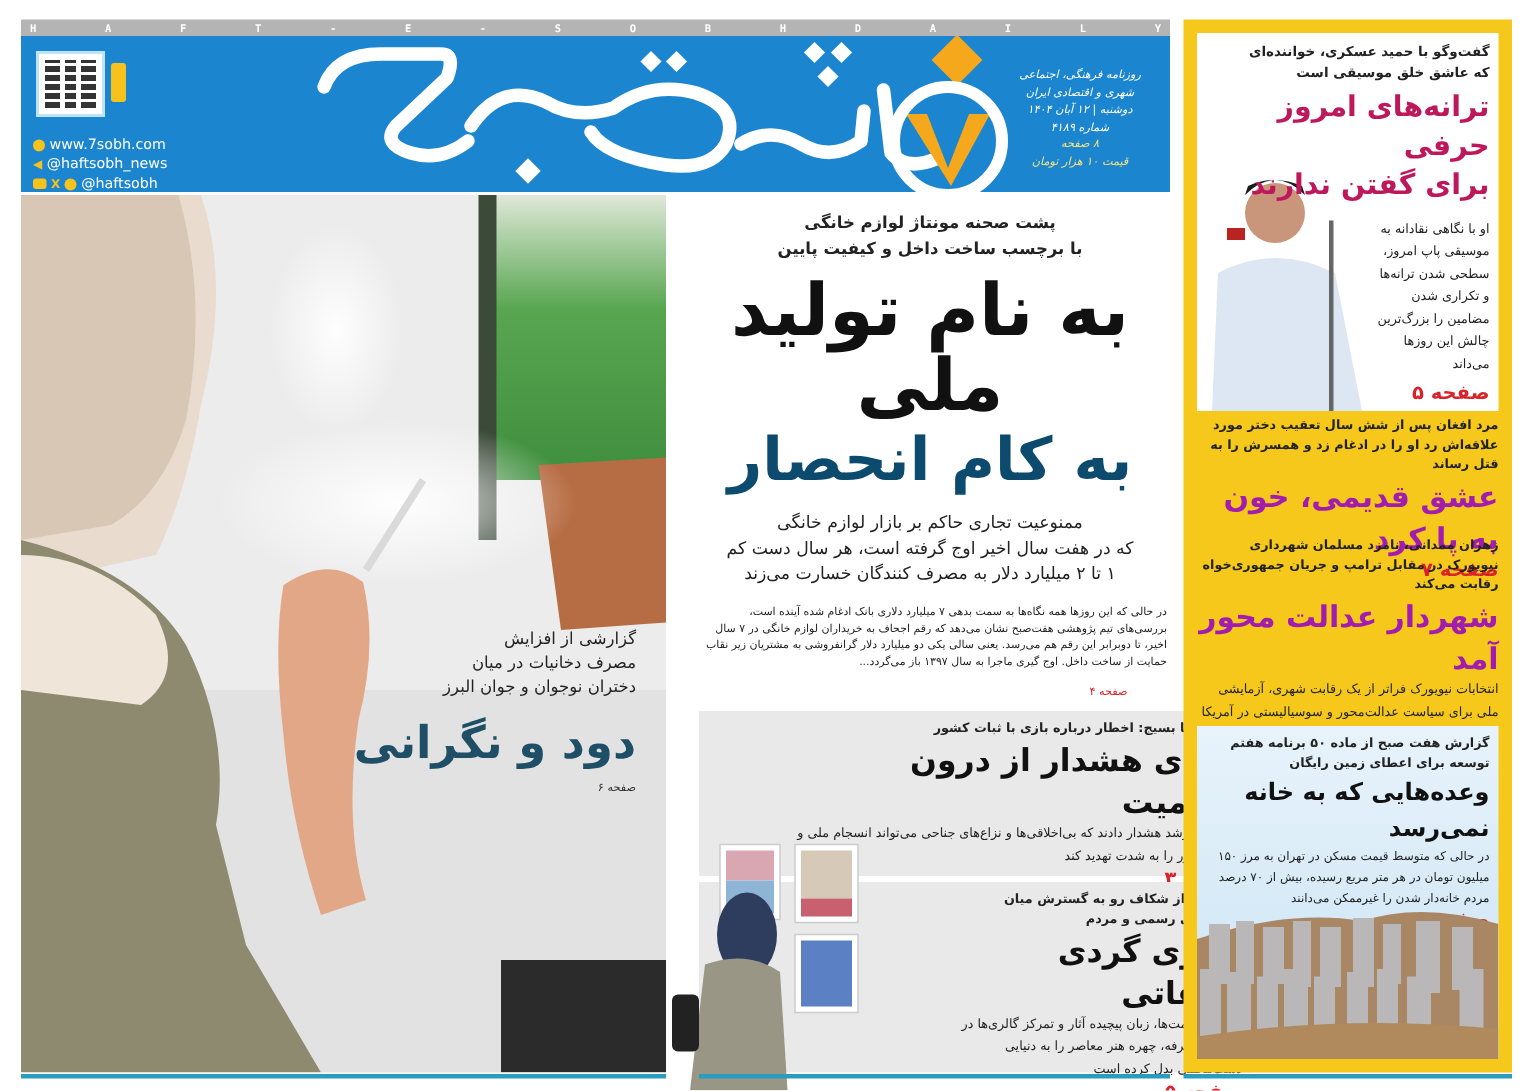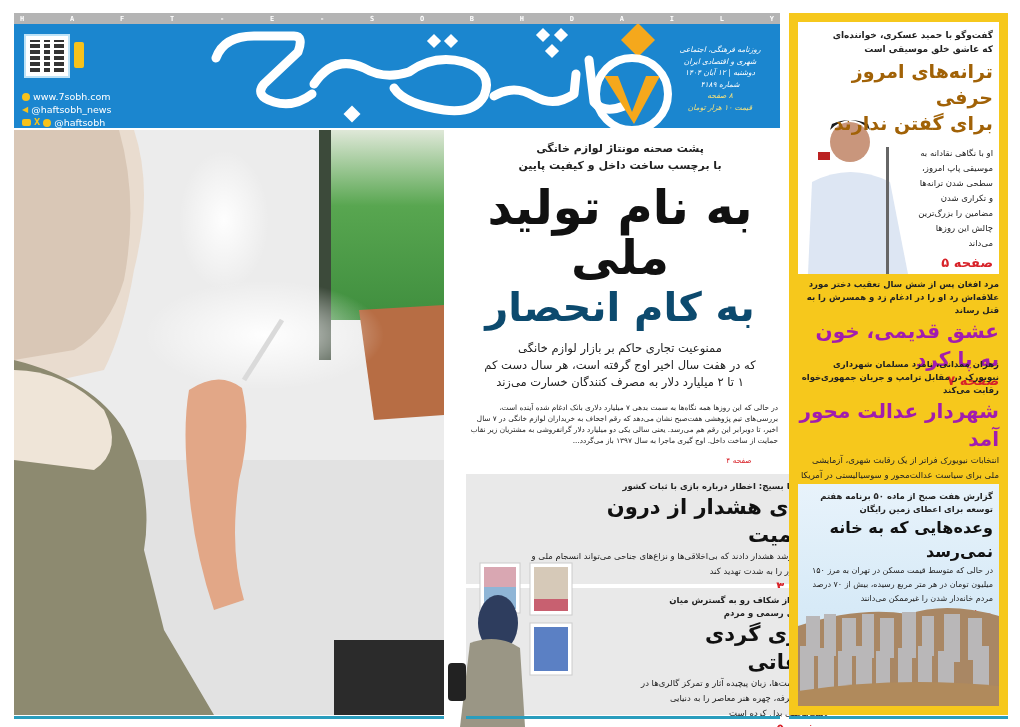--- a/index.html
+++ b/index.html
@@ -30,21 +30,21 @@
 
   .info { position: absolute; right: 10px; top: 20px; width: 100px; text-align: center; direction: rtl; color: #fff; font-size: 7.5px; line-height: 11.5px; font-style: italic; }
   .info .yellow { color: #f7e27b; }
 
   
   .right-col { position: absolute; left: 789px; top: 13px; width: 219px; height: 702px; background: #f6c81c; }
   .music-box { position: absolute; left: 9px; top: 9px; width: 201px; height: 252px; background: #fff; overflow: hidden; }
   .music-photo { position: absolute; left: 0; top: 80px; width: 120px; height: 172px; }
   .music-text { position: absolute; right: 6px; top: 6px; width: 190px; direction: rtl; }
   .kicker { font-size: 9px; color: #222; line-height: 14px; font-weight: bold; }
-  .music-title { font-size: 19px; font-weight: 900; color: #a16207; line-height: 26px; margin-top: 2px; font-family: "DejaVu Sans", sans-serif; letter-spacing: -0.5px; }
+  .music-title { font-size: 19px; font-weight: 900; color: #be185d; line-height: 26px; margin-top: 2px; font-family: "DejaVu Sans", sans-serif; letter-spacing: -0.5px; }
   .music-lead { position: absolute; right: 6px; top: 124px; width: 80px; text-align: right; direction: rtl; font-size: 8.5px; line-height: 15px; color: #222; }
   .page-ref { color: #d8232a; font-size: 13px; font-weight: bold; }
 
   .yb { position: absolute; left: 9px; width: 201px; text-align: right; direction: rtl; }
   .yb .kicker { font-size: 8.5px; line-height: 13px; }
   .yb .headline { font-size: 20px; font-weight: 900; color: #a21caf; line-height: 28px; letter-spacing: -0.5px; }
   .yb .lead { font-size: 8.5px; line-height: 15px; color: #222; }
 
   .housing-box { position: absolute; left: 9px; top: 471px; width: 201px; height: 222px; background: linear-gradient(#e8f3fb 0%, #d7eaf7 55%, #cfe3f1 100%); overflow: hidden; }
   .housing-text { position: absolute; right: 6px; top: 6px; width: 190px; text-align: right; direction: rtl; }
@@ -179,20 +179,27 @@
     <ellipse cx="210" cy="90" rx="45" ry="70" fill="url(#smoke)"></ellipse>
     <rect x="0" y="330" width="430" height="255" fill="#e2e2e2"></rect>
     <path d="M0 0 L120 0 Q140 60 120 140 Q110 200 90 240 L0 260 Z" fill="#e9dccf"></path>
     <path d="M0 0 L105 0 Q125 70 110 150 Q95 200 60 220 L0 230 Z" fill="#d9c7b6"></path>
     <path d="M0 230 Q80 250 110 300 Q140 360 130 420 L150 500 L200 585 L0 585 Z" fill="#8d8a70"></path>
     <path d="M0 240 Q50 240 90 280 Q110 320 80 340 L0 330 Z" fill="#efe5d8"></path>
     <path d="M175 260 Q205 240 228 258 Q238 300 225 350 Q215 420 230 470 L200 480 Q180 420 175 360 Q168 300 175 260 Z" fill="#e2a787"></path>
     <path d="M230 250 L268 190" stroke="#dadada" stroke-width="5"></path>
     <rect x="320" y="510" width="110" height="75" fill="#2b2b2b"></rect>
   </svg>
+  <div class="smoke-text">
+    <div class="smoke-kicker">گزارشی از افزایش</div>
+    <div class="smoke-kicker">مصرف دخانیات در میان</div>
+    <div class="smoke-kicker">دختران نوجوان و جوان البرز</div>
+    <div class="smoke-title">دود و نگرانی</div>
+    <div class="smoke-page">صفحه ۶</div>
+  </div>
 </div>
 
 <div class="main-story">
   <div class="main-kicker">پشت صحنه مونتاژ لوازم خانگی</div>
   <div class="main-kicker">با برچسب ساخت داخل و کیفیت پایین</div>
   <div class="main-head-black">به نام تولید ملی</div>
   <div class="main-head-red">به کام انحصار</div>
   <div class="main-sub">ممنوعیت تجاری حاکم بر بازار لوازم خانگی</div>
   <div class="main-sub" style="margin-top:0">که در هفت سال اخیر اوج گرفته است، هر سال دست کم</div>
   <div class="main-sub" style="margin-top:0">۱ تا ۲ میلیارد دلار به مصرف کنندگان خسارت می‌زند</div>

